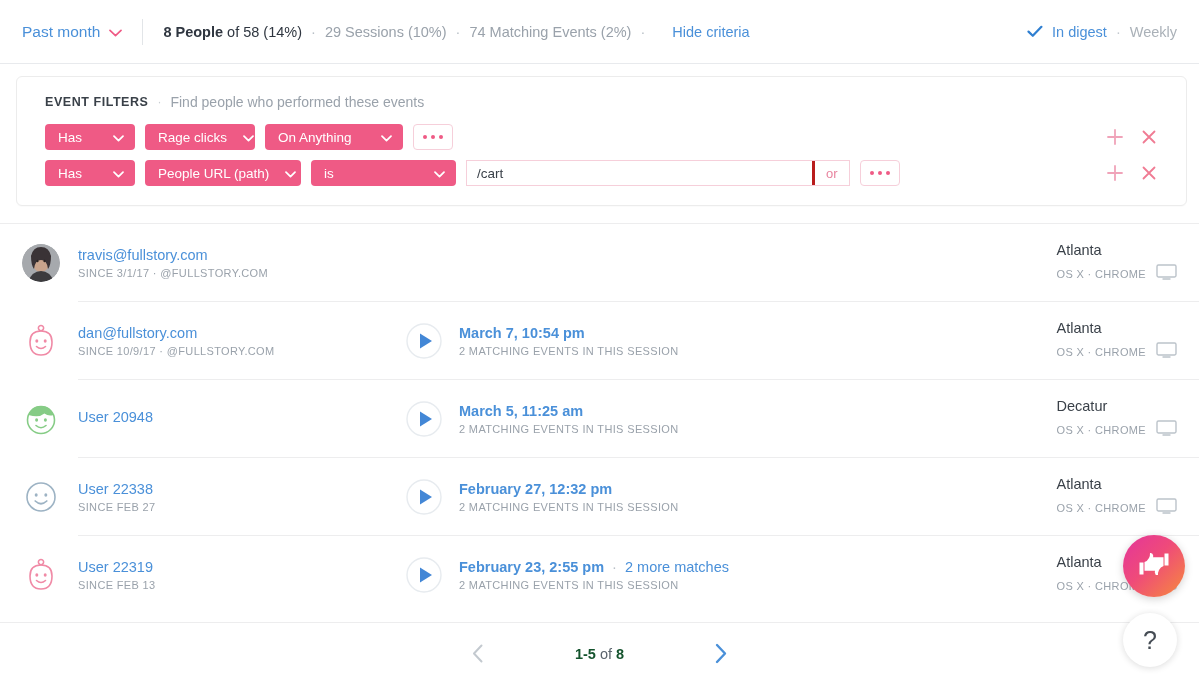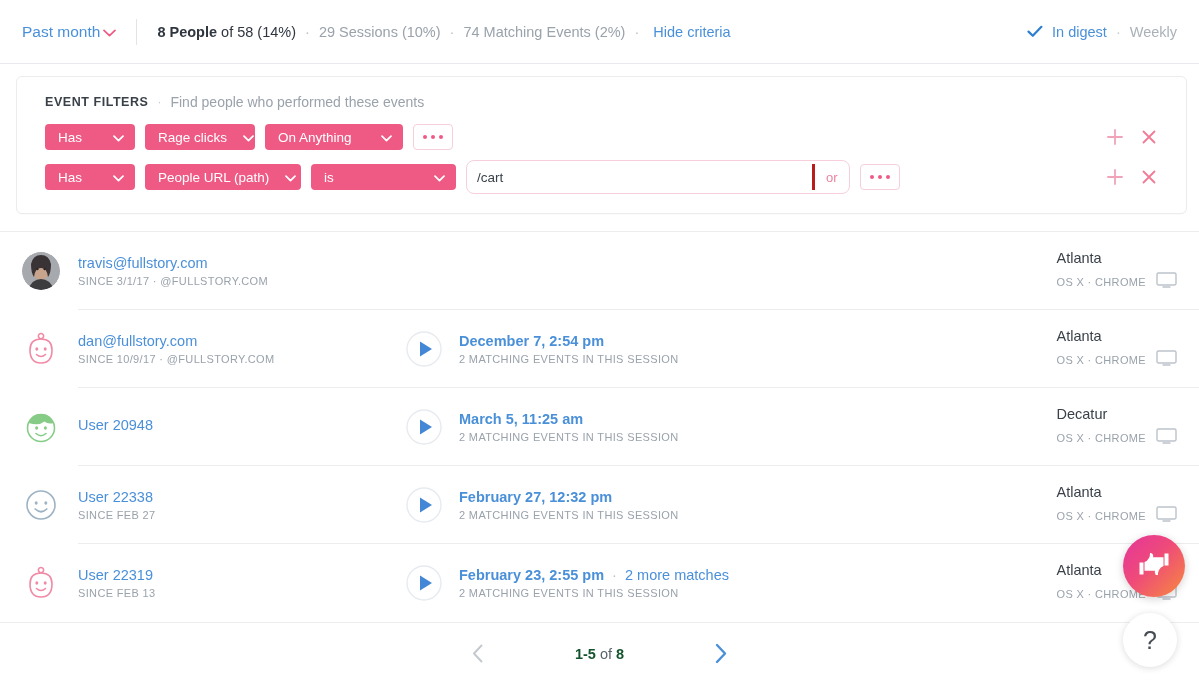--- a/index.html
+++ b/index.html
@@ -14,32 +14,32 @@
 
   
   .topbar {
     height: 64px; width: 100%;
     display: flex; align-items: center;
     padding: 0 22px 0 22px;
     border-bottom: 1px solid #e8eaed;
     background: #fff;
   }
   .daterange {
-    display: flex; align-items: center; gap: 3px;
+    display: flex; align-items: center; gap: 9px;
     font-size: 15.5px; color: #4a90d9; cursor: pointer;
     padding-right: 20px;
   }
   .daterange .cv { display:block; }
   .vsep { width:1px; height:26px; background:#e2e5e8; margin-right: 20px; }
   .summary { display: flex; align-items: center; font-size: 14.5px; color:#9aa2ab; white-space: nowrap; }
   .summary .strongpart { color:#2f3640; font-weight: 700; }
   .summary .sub { color:#2f3640; font-weight: 400; }
   .summary .seg { color:#9aa2ab; }
   .summary .dot { color:#b9c0c7; margin: 0 9px; }
-  .summary .hide-crit { color:#4a90d9; cursor:pointer; margin-left: 5px; }
+  .summary .hide-crit { color:#4a90d9; cursor:pointer; margin-left: 18px; }
   .topbar-right {
     margin-left: auto; display:flex; align-items:center; gap:9px;
     font-size:14.5px; white-space:nowrap;
   }
   .check { color:#2f7fd1; display:flex; align-items:center; }
   .indigest { color:#4a90d9; cursor:pointer; }
   .weekly { color:#aab1b8; }
   .tdot { color:#c3c9cf; }
 
   
@@ -69,22 +69,22 @@
   .pill-onany { width: 138px; }
   .pill-url { width: 156px; }
   .pill-is { width: 145px; }
   .ellipsis-btn {
     border:1px solid #f6cfda; border-radius:4px; background:#fff;
     height:26px; width:40px; display:flex; align-items:center; justify-content:center;
     gap:4px; cursor:pointer;
   }
   .ellipsis-btn i { width:4px; height:4px; border-radius:50%; background:#ef5a85; display:block; }
   .valuebox {
-    display:flex; align-items:center; height:34px;
-    border:1px solid #f6cfda; border-radius:8px; background:#fff; overflow:hidden;
+    display:flex; align-items:center; height:26px;
+    border:1px solid #f6cfda; border-radius:0; background:#fff; overflow:hidden;
   }
   .valuebox input {
     border:none; outline:none; height:24px; width:345px;
     padding:0 10px; font-size:13.5px; color:#3a4149;
     font-family:"Liberation Sans", sans-serif; background:transparent;
   }
   .or-btn {
     border-left:3px solid #b91c1c; color:#e8849f; font-size:13px;
     padding:0 11px; height:26px; display:flex; align-items:center; cursor:pointer;
   }
@@ -350,21 +350,21 @@
       </div>
       <div class="session">
         <div class="play-wrap">
           <svg width="38" height="38" viewBox="0 0 38 38">
             <circle cx="19" cy="19" r="17" fill="none" stroke="#e7ebef" stroke-width="1.4"></circle>
             <path d="M15 11.5 L27 19 L15 26.5 Z" fill="#4387d6"></path>
           </svg>
         </div>
         <div class="session-text">
           <div class="session-title">
-            <span>December 7, 2:54 pm</span>
+            <span>March 7, 10:54 pm</span>
           </div>
           <div class="session-sub">2 MATCHING EVENTS IN THIS SESSION</div>
         </div>
       </div>
       <div class="loc">
         <div class="loc-city">Atlanta</div>
         <div class="loc-meta">
           <span class="loc-os">OS X · CHROME</span>
           <span>
             <svg width="21" height="16" viewBox="0 0 21 16">

